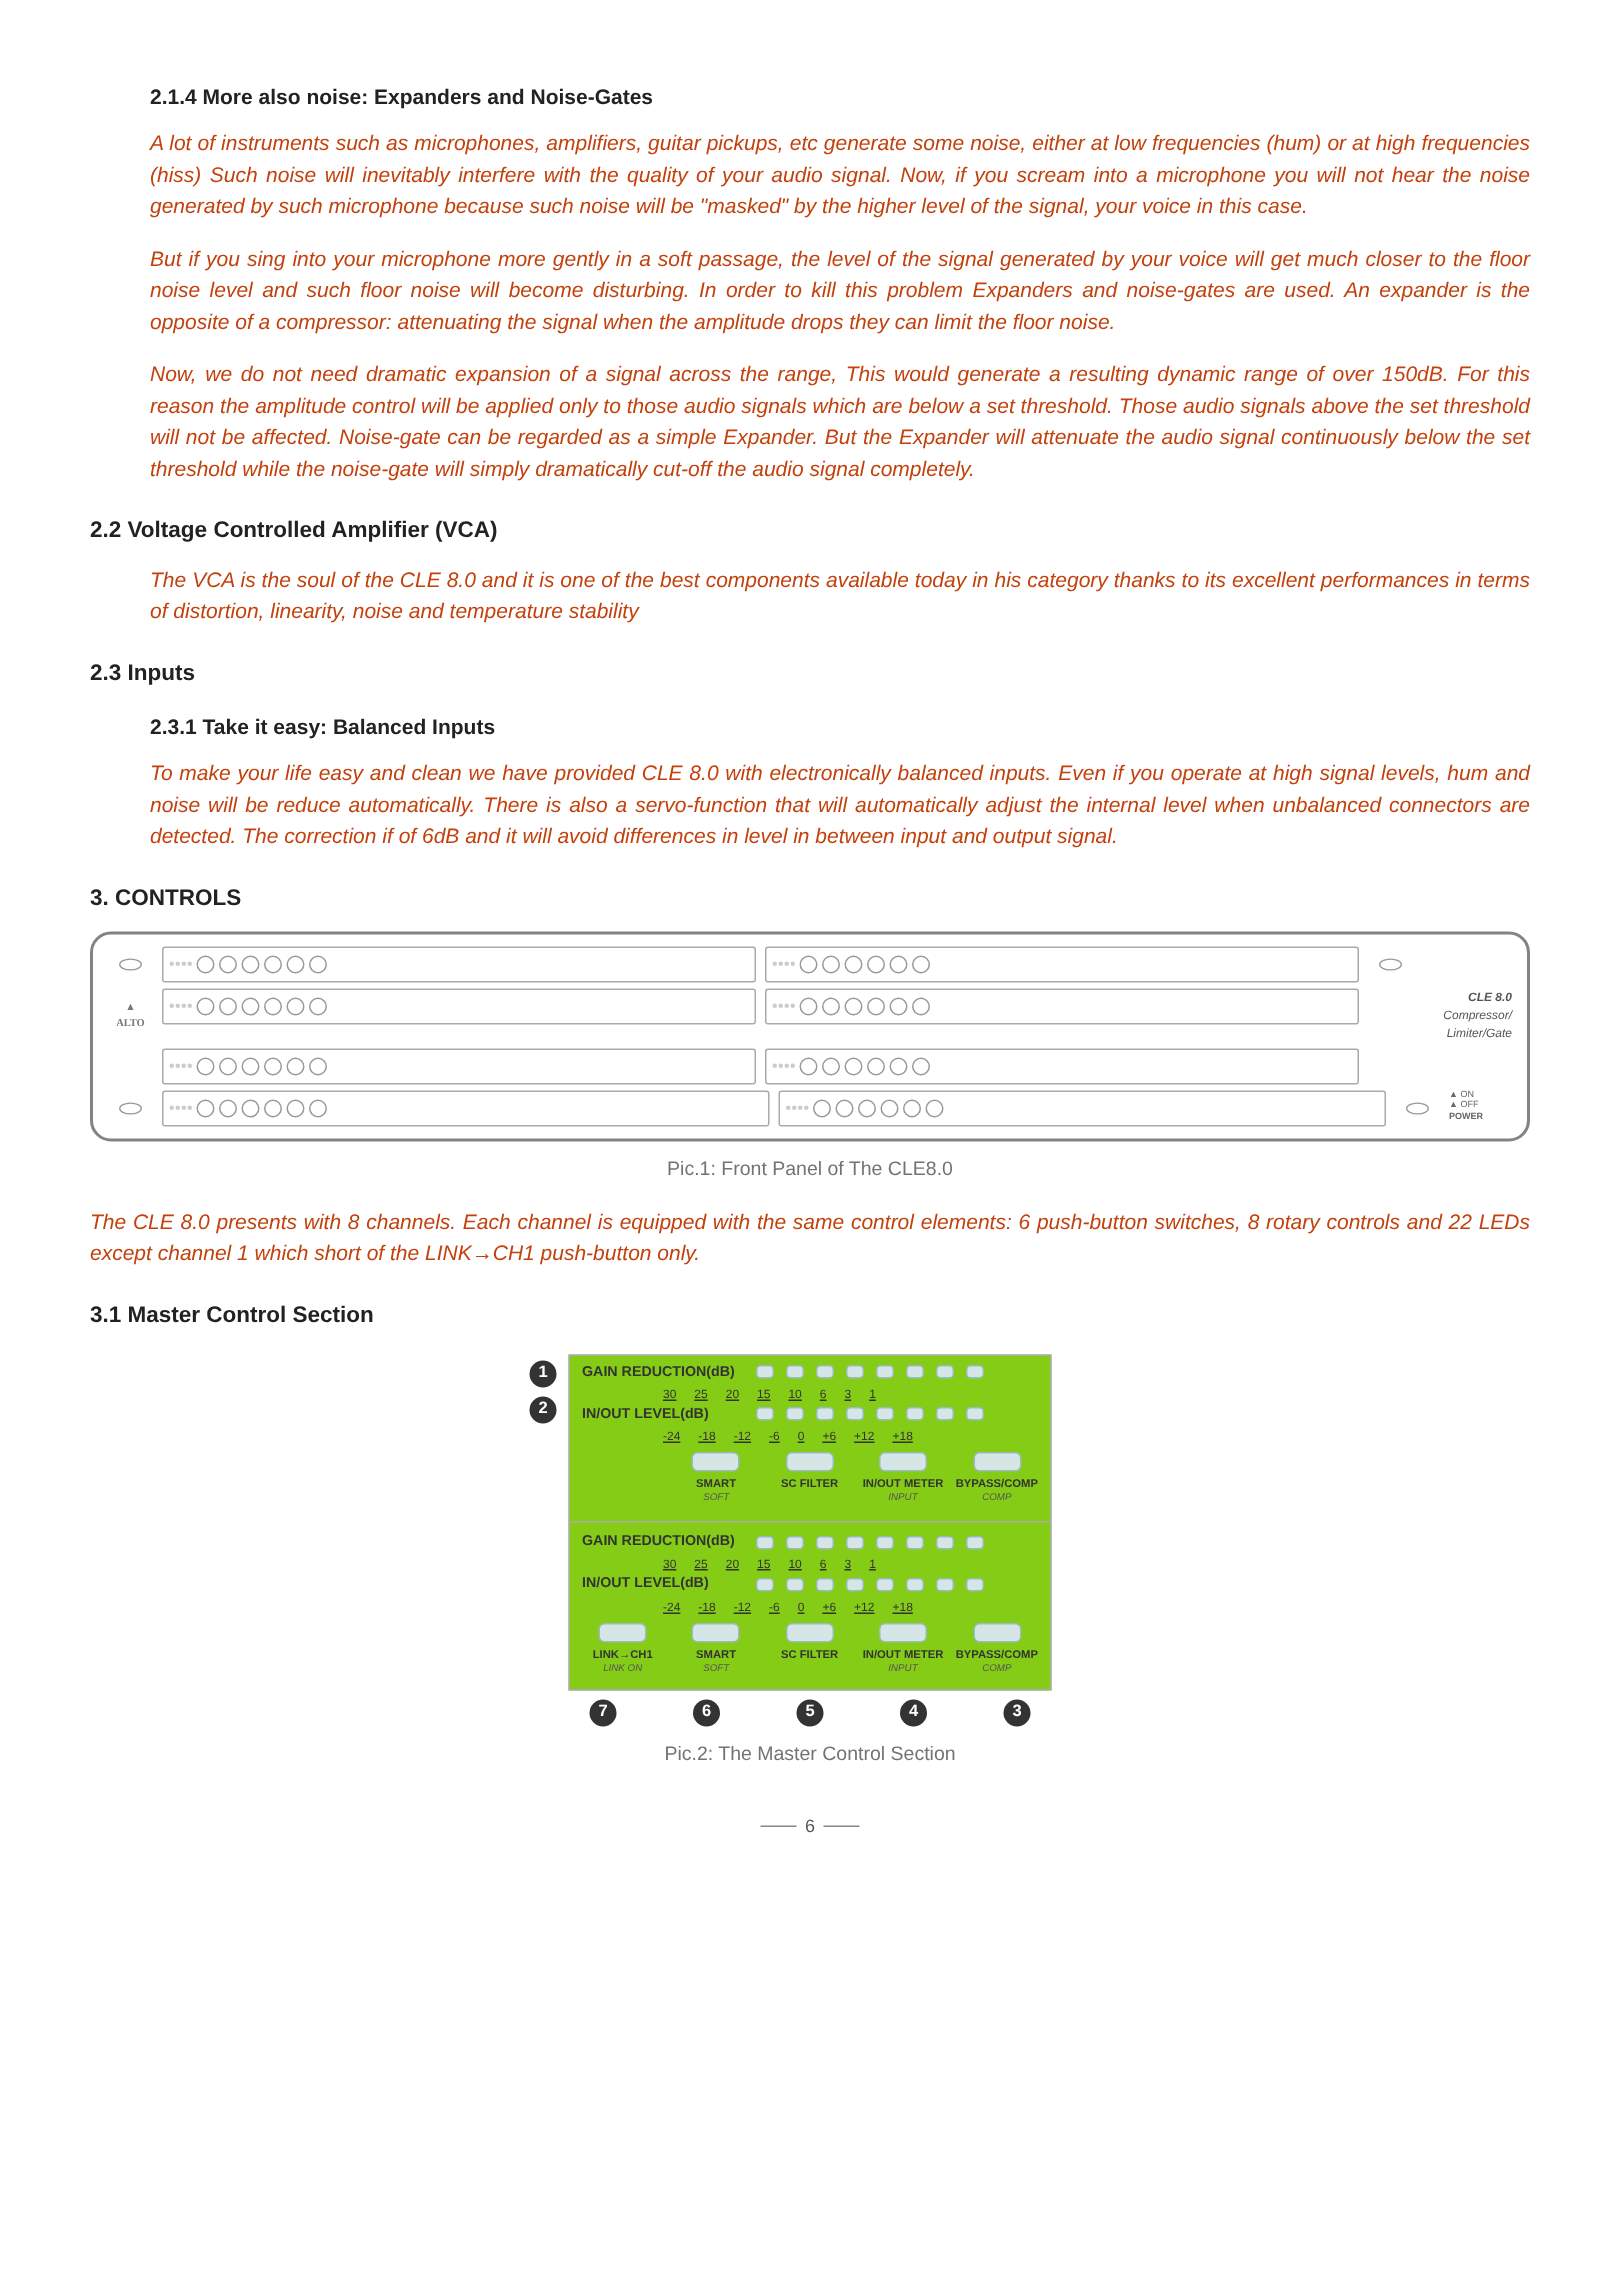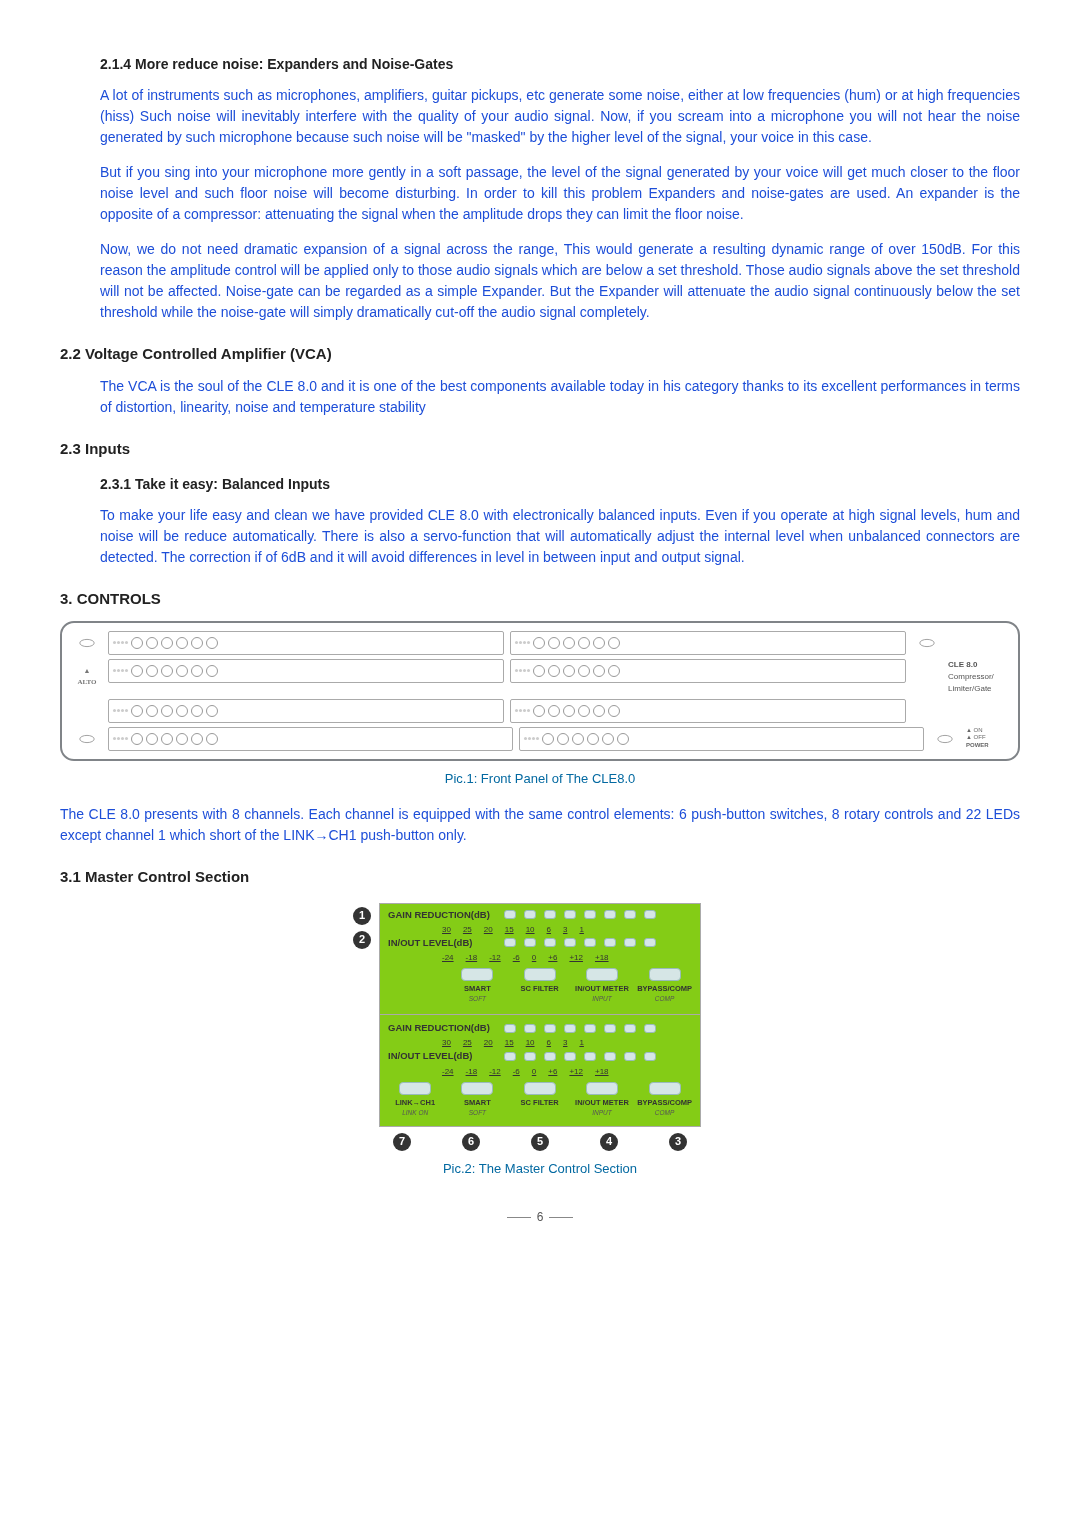--- a/index.html
+++ b/index.html
@@ -20,33 +20,34 @@
   }
   h2 {
     font-size: 15px;
     font-weight: bold;
     margin: 20px 0 10px 0;
     color: #222;
   }
   p {
     margin: 0 0 14px 0;
     text-align: justify;
-    color: #1d4ed8;
+    color: #c2410c;
+    font-style: italic;
   }
   .sub {
     margin-left: 40px;
   }
   .sub2 {
     margin-left: 40px;
   }
   .caption {
     text-align: center;
     font-size: 13px;
     margin: 8px 0 16px 0;
-    color: #0369a1;
+    color: #737373;
   }
   .panel-diagram {
     border: 2px solid #808488;
     border-radius: 14px;
     padding: 8px 10px;
     margin: 10px 0 6px 0;
     display: flex;
     flex-direction: column;
     gap: 4px;
     background: #fff;
@@ -95,22 +96,23 @@
     font-size: 7px;
     color: #777;
   }
   .panel-side svg {
     width: 18px;
     height: 12px;
   }
   .right-label {
     width: 60px;
     font-size: 8px;
-    text-align: left;
+    text-align: right;
     color: #555;
+    font-style: italic;
   }
   .power-box {
     width: 42px;
     font-size: 6px;
     color: #666;
     text-align: left;
     line-height: 1.3;
   }
   .master-container {
     display: flex;
@@ -226,21 +228,21 @@
     display: inline-block;
     width: 24px;
     border-top: 1px solid #888;
     vertical-align: middle;
     margin: 0 6px;
   }
 </style>
 </head>
 <body>
 
-<h3 class="sub">2.1.4 More reduce noise: Expanders and Noise-Gates</h3>
+<h3 class="sub">2.1.4 More also noise: Expanders and Noise-Gates</h3>
 <p class="sub">A lot of instruments such as microphones, amplifiers, guitar pickups, etc generate some noise, either at low frequencies (hum) or at high frequencies (hiss) Such noise will inevitably interfere with the quality of your audio signal. Now, if you scream into a microphone you will not hear the noise generated by such microphone because such noise will be "masked" by the higher level of the signal, your voice in this case.</p>
 <p class="sub">But if you sing into your microphone more gently in a soft passage, the level of the signal generated by your voice will get much closer to the floor noise level and such floor noise will become disturbing. In order to kill this problem Expanders and noise-gates are used. An expander is the opposite of a compressor: attenuating the signal when the amplitude drops they can limit the floor noise.</p>
 <p class="sub">Now, we do not need dramatic expansion of a signal across the range, This would generate a resulting dynamic range of over 150dB. For this reason the amplitude control will be applied only to those audio signals which are below a set threshold. Those audio signals above the set threshold will not be affected. Noise-gate can be regarded as a simple Expander. But the Expander will attenuate the audio signal continuously below the set threshold while the noise-gate will simply dramatically cut-off the audio signal completely.</p>
 
 <h2>2.2 Voltage Controlled Amplifier (VCA)</h2>
 <p class="sub2">The VCA is the soul of the CLE 8.0 and it is one of the best components available today in his category thanks to its excellent performances in terms of distortion, linearity, noise and temperature stability</p>
 
 <h2>2.3 Inputs</h2>
 <h3 class="sub2">2.3.1 Take it easy: Balanced Inputs</h3>
 <p class="sub">To make your life easy and clean we have provided CLE 8.0 with electronically balanced inputs. Even if you operate at high signal levels, hum and noise will be reduce automatically. There is also a servo-function that will automatically adjust the internal level when unbalanced connectors are detected. The correction if of 6dB and it will avoid differences in level in between input and output signal.</p>

